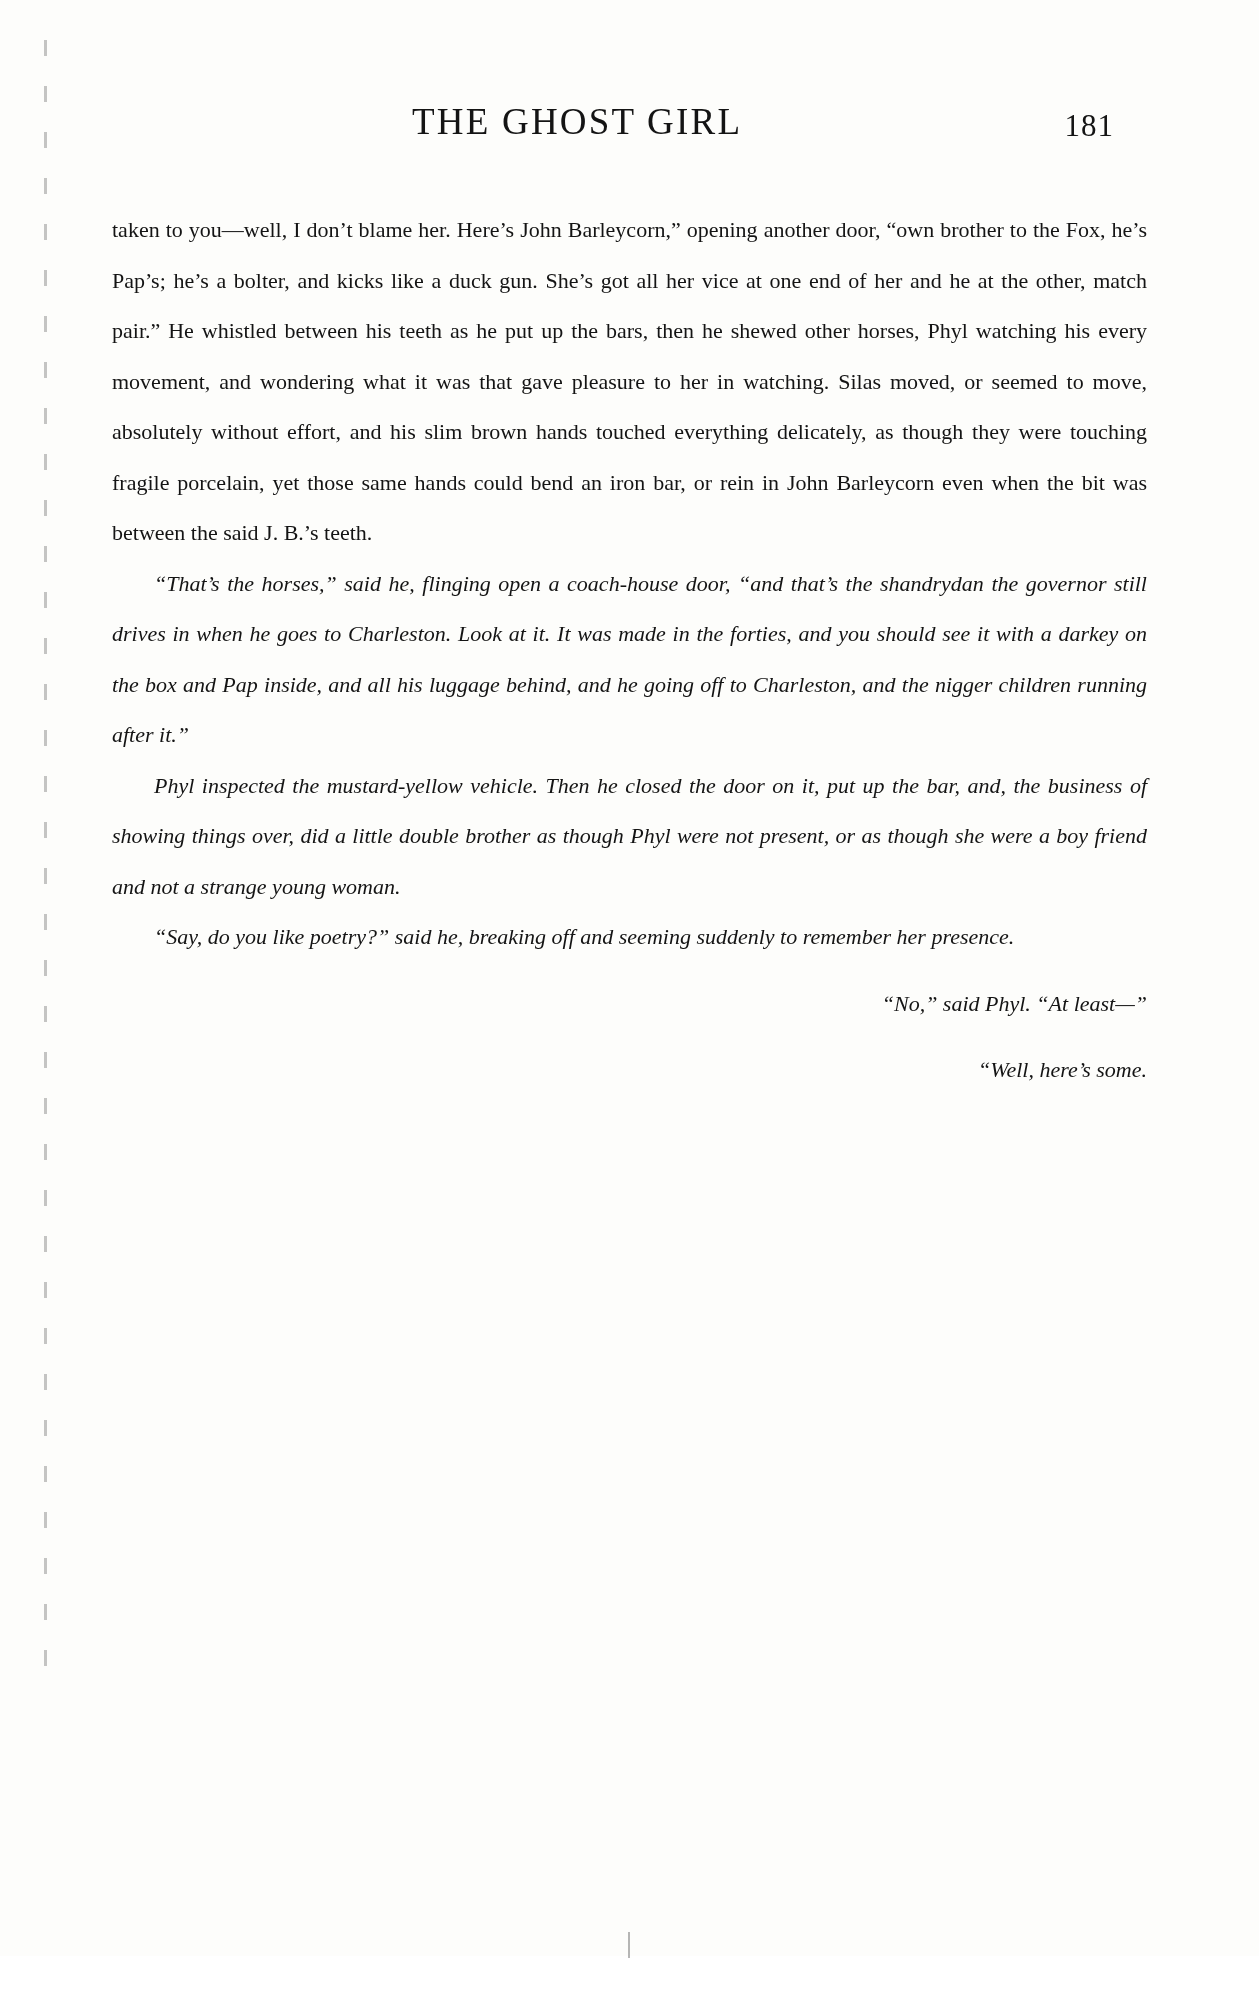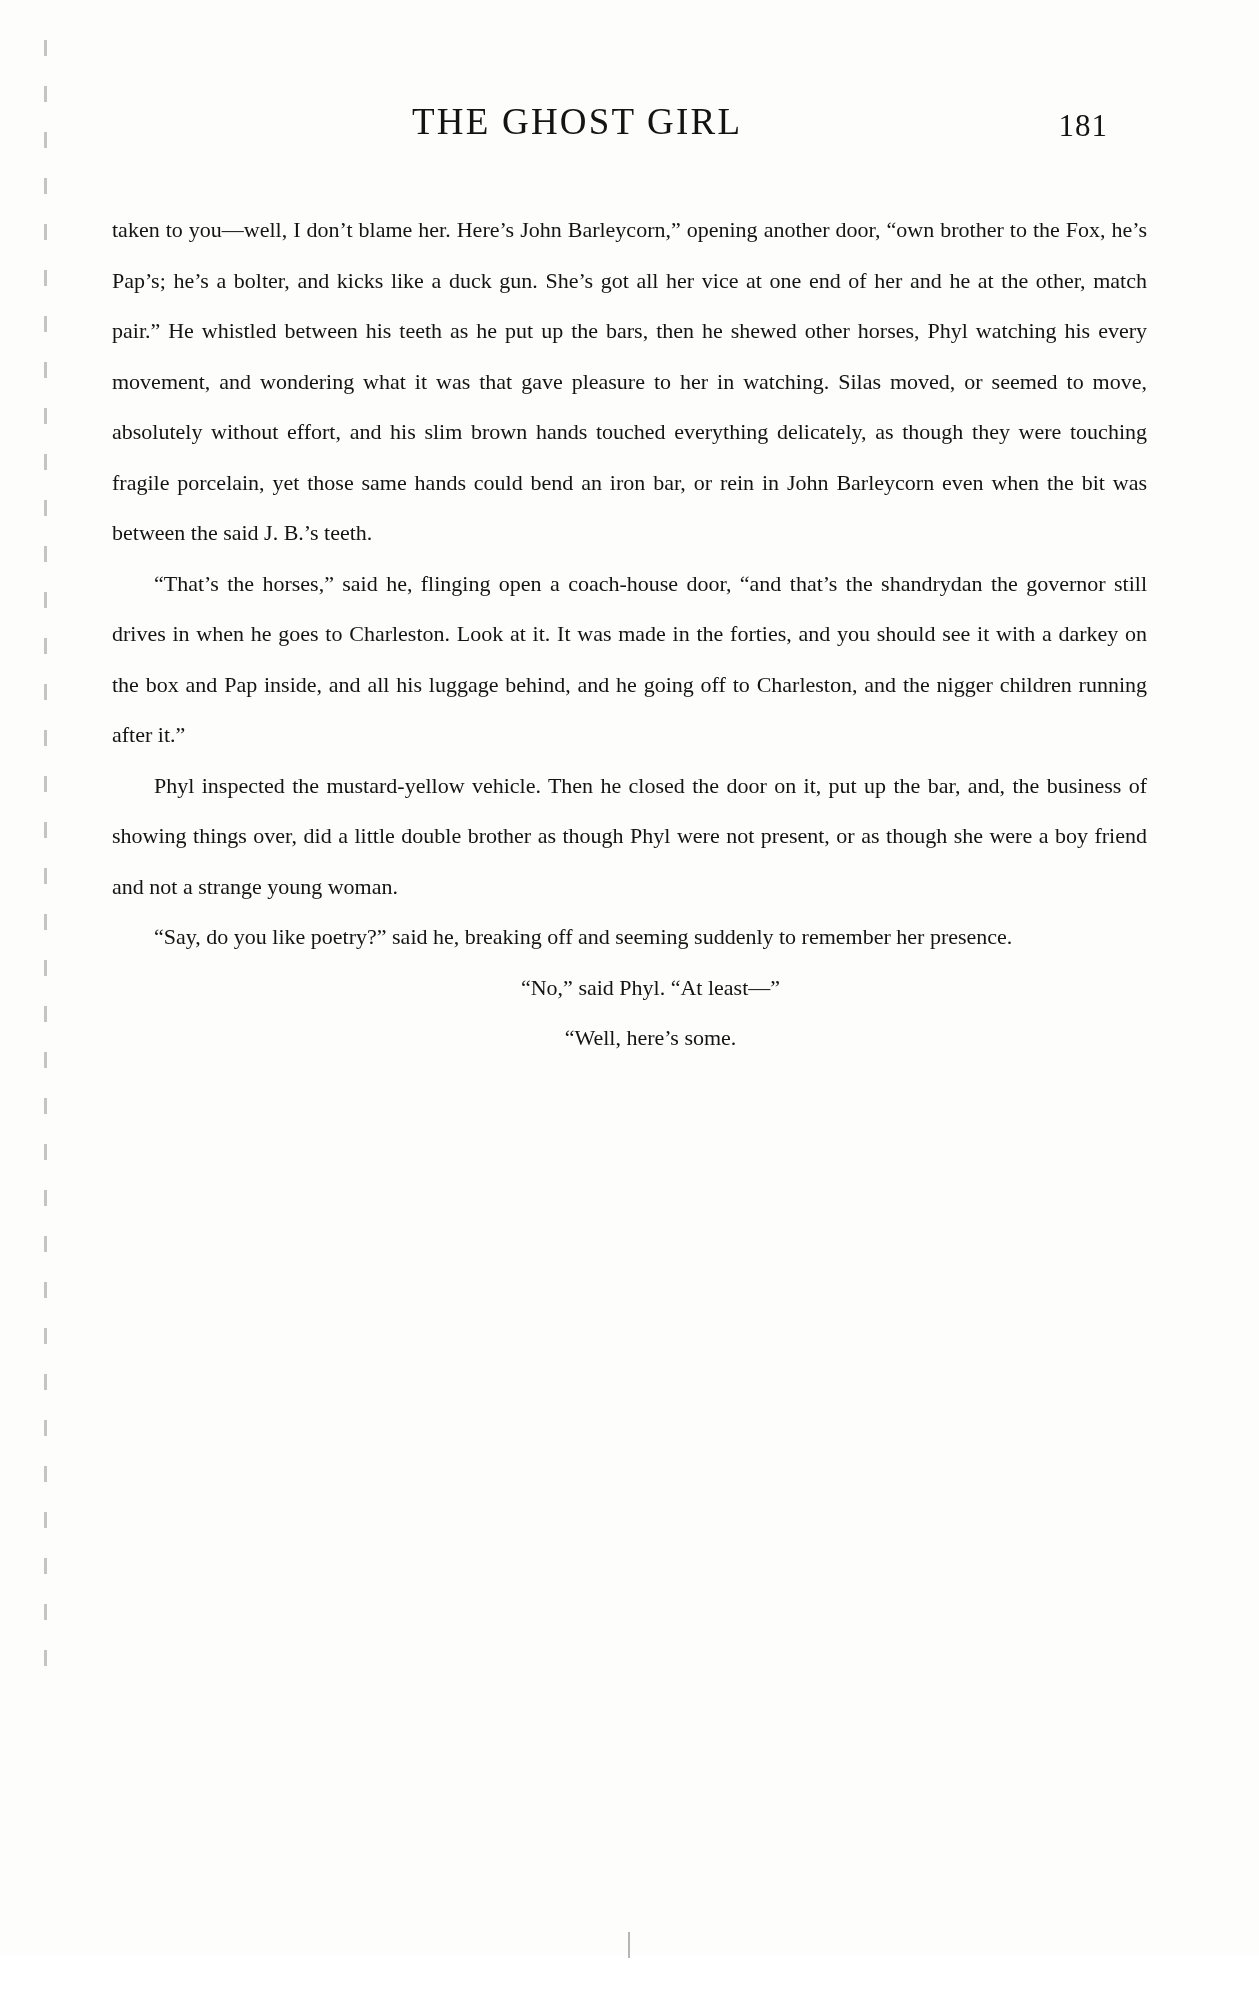--- a/index.html
+++ b/index.html
@@ -51,21 +51,21 @@
   .header-title {
     position: absolute;
     left: 302px;
     top: 0;
     font-size: 37px;
     letter-spacing: 2.2px;
     white-space: nowrap;
   }
   .header-folio {
     position: absolute;
-    right: 42px;
+    right: 36px;
     top: 8px;
     font-size: 31px;
     letter-spacing: 1px;
   }
 
   .body-text {
     position: absolute;
     left: 112px;
     top: 205px;
     width: 1035px;
@@ -77,23 +77,25 @@
     line-height: 50.5px;
     text-align: justify;
     text-justify: inter-word;
     hyphens: manual;
   }
   .para.indent {
     text-indent: 42px;
   }
   .para + .para {
     margin-top: 0;
+    font-style: italic;
   }
   .para.last {
-    text-align: center;
+    text-align: right;
+    margin-top: 16px;
   }
 
   .footer-tick {
     position: absolute;
     left: 628px;
     top: 1932px;
     width: 2px;
     height: 26px;
     background: rgba(110,110,110,0.5);
   }

